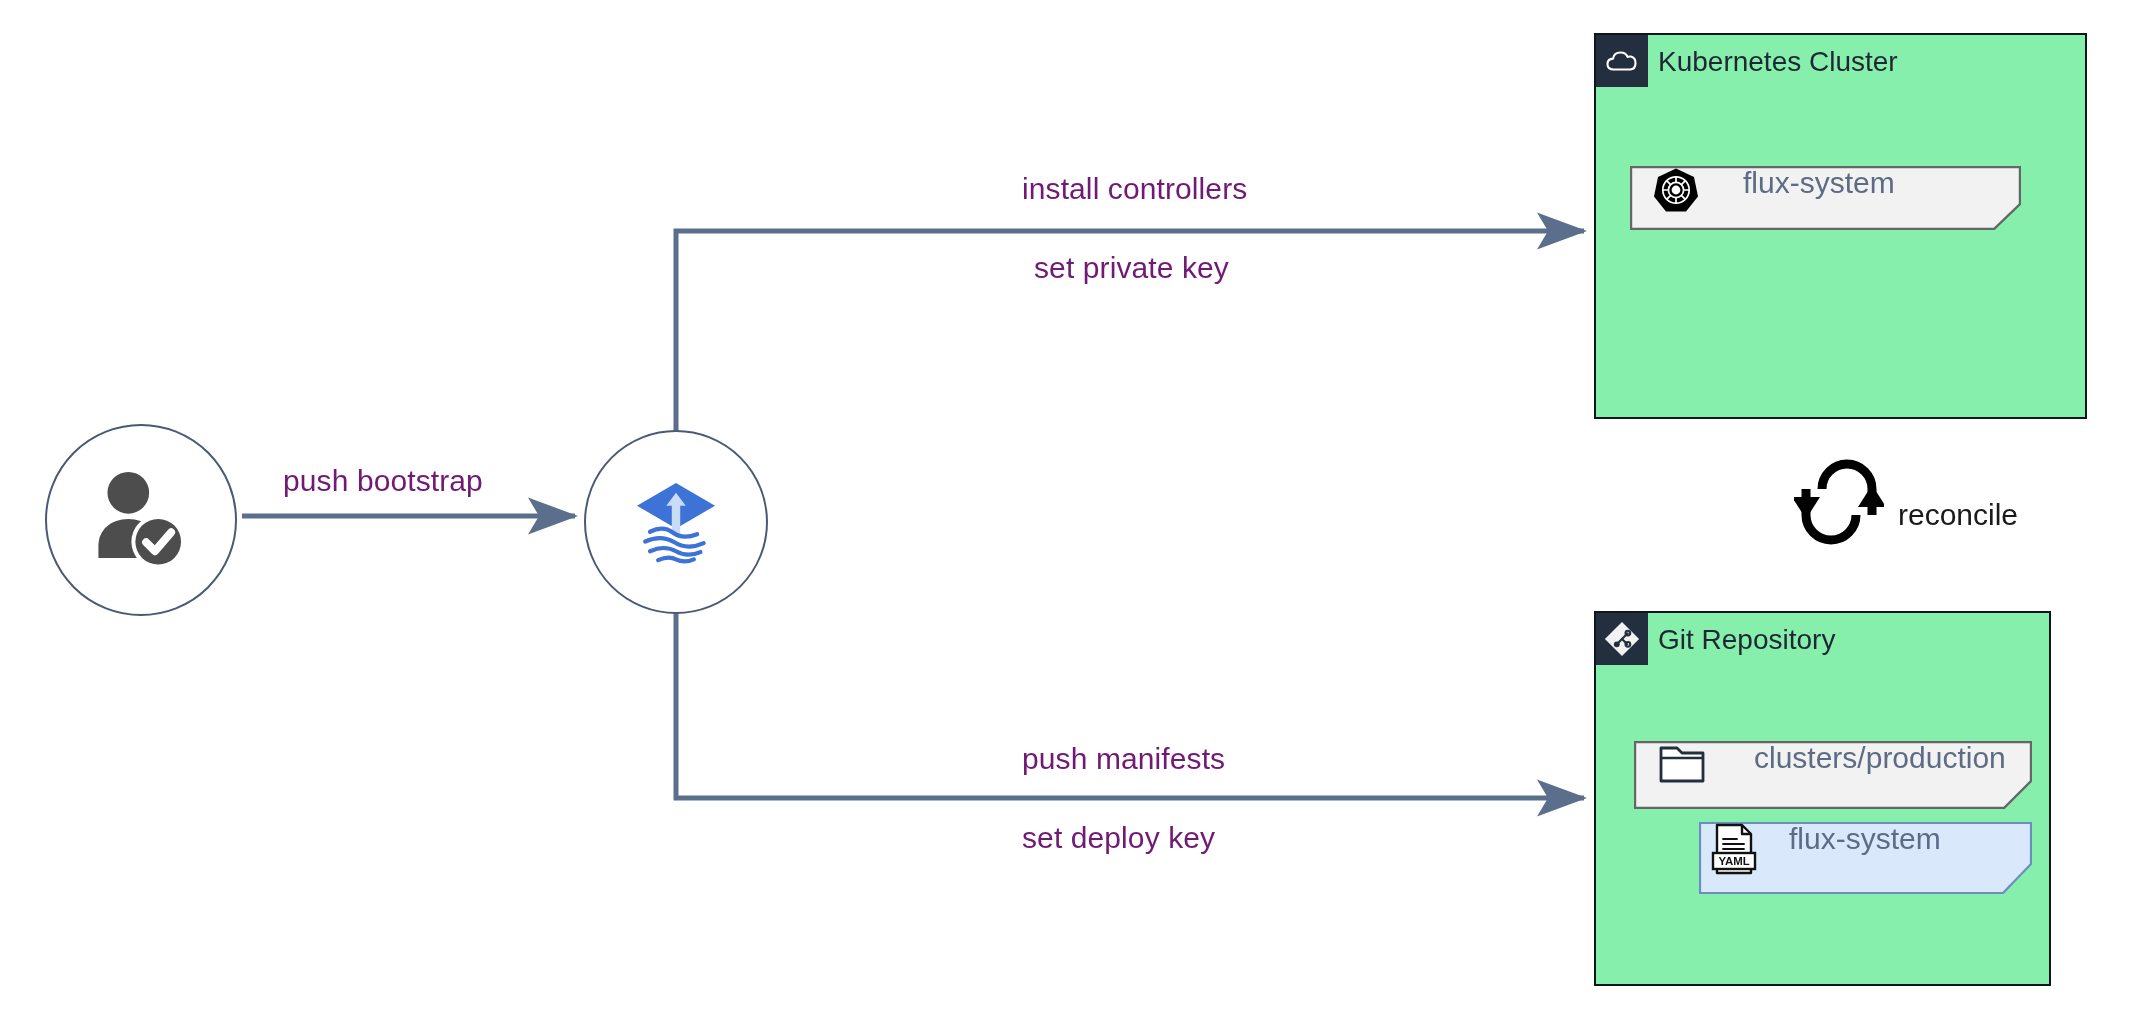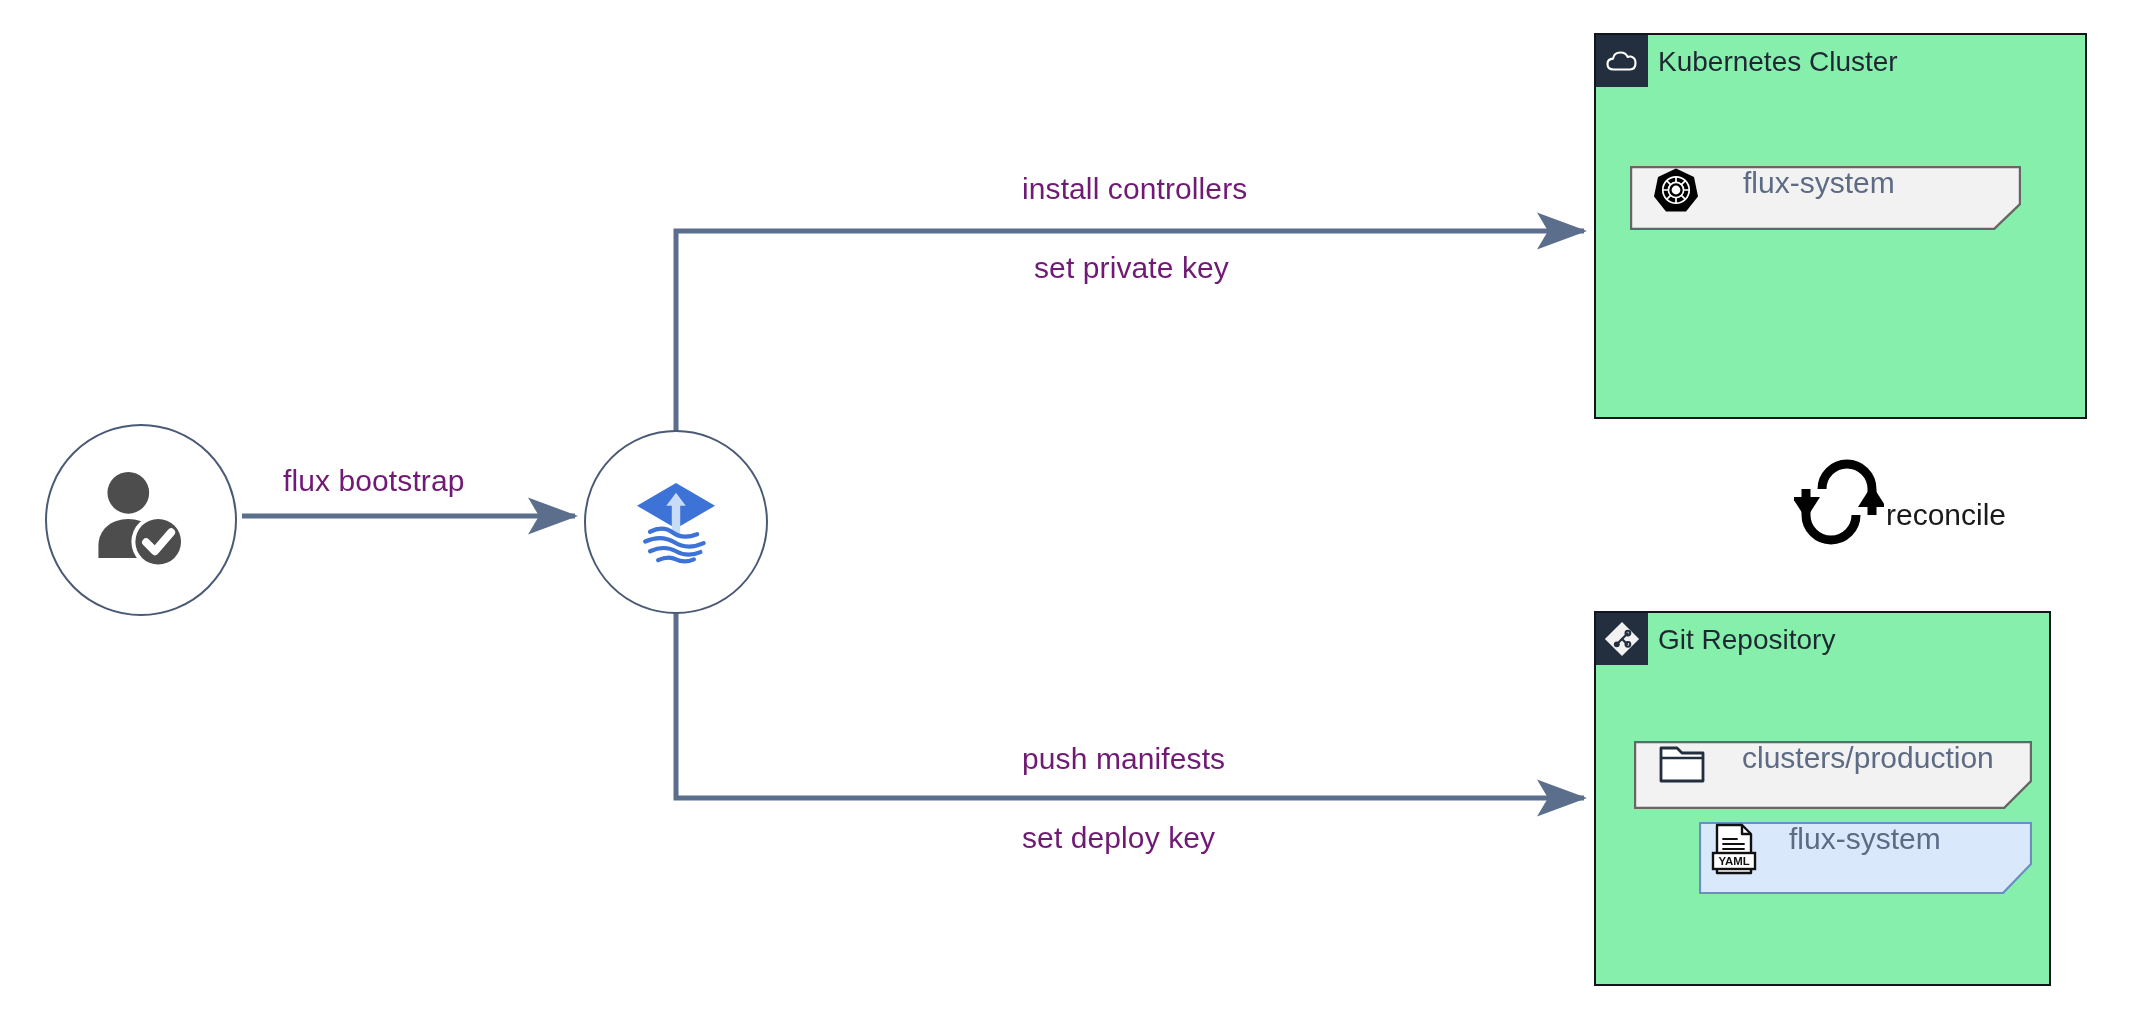--- a/index.html
+++ b/index.html
@@ -91,21 +91,21 @@
     border: 2px solid #4a5a75;
     box-sizing: border-box;
     display: flex;
     align-items: center;
     justify-content: center;
   }
   .reconcile-wrap {
     position: absolute;
     display: flex;
     align-items: center;
-    gap: 2px;
+    gap: 14px;
   }
   .reconcile-label {
     font-size: 30px;
     color: #1a1a1a;
     white-space: nowrap;
   }
 </style>
 </head>
 <body>
 
@@ -124,21 +124,21 @@
 
     <g>
       <path d="M676,432 L676,231 L1584,231" stroke="#5b6f8c" stroke-width="5" fill="none" marker-end="url(#arrowhead)"></path>
     </g>
 
     <g>
       <path d="M676,600 L676,798 L1584,798" stroke="#5b6f8c" stroke-width="5" fill="none" marker-end="url(#arrowhead)"></path>
     </g>
   </svg>
 
-  <div class="edge-label" style="left:283px; top:464px;">flux bootstrap</div>
+  <div class="edge-label" style="left:283px; top:464px;">push bootstrap</div>
 
   <div class="edge-label" style="left:1022px; top:172px;">install controllers</div>
   <div class="edge-label" style="left:1034px; top:251px;">set private key</div>
 
   <div class="edge-label" style="left:1022px; top:742px;">push manifests</div>
   <div class="edge-label" style="left:1022px; top:821px;">set deploy key</div>
 
   <div class="circle-node" style="left:45px; top:424px; width:192px; height:192px;">
     <svg width="116" height="116" viewBox="0 0 64 64">
       <circle cx="25" cy="17" r="11.5" fill="#4d4d4d"></circle>
@@ -219,21 +219,21 @@
     <div class="tag" style="left:38px; top:128px; width:398px; height:68px; padding-left:24px;">
       <svg class="tag-bg" viewBox="0 0 398 68" preserveAspectRatio="none">
         <path d="M1,1 L397,1 L397,40 L370,67 L1,67 Z" fill="#f2f2f2" stroke="#666666" stroke-width="2.4"></path>
       </svg>
       <span class="tag-icon">
         <svg width="48" height="44" viewBox="0 0 48 44">
           <path d="M3 7 L19 7 L24 12 L45 12 L45 40 L3 40 Z" fill="#ffffff" stroke="#232f3e" stroke-width="2.8" stroke-linejoin="round"></path>
           <path d="M3 17 L45 17" stroke="#232f3e" stroke-width="2.4"></path>
         </svg>
       </span>
-      <span class="tag-label" style="margin-left:36px;">clusters/production</span>
+      <span class="tag-label" style="margin-left:48px;">clusters/production</span>
     </div>
 
     <div class="tag" style="left:103px; top:209px; width:333px; height:72px; padding-left:12px;">
       <svg class="tag-bg" viewBox="0 0 333 72" preserveAspectRatio="none">
         <path d="M1,1 L332,1 L332,42 L304,71 L1,71 Z" fill="#dae8fc" stroke="#6c8ebf" stroke-width="2.2"></path>
       </svg>
       <span class="tag-icon">
         <svg width="46" height="54" viewBox="0 0 46 54">
           <path d="M6 3 L31 3 L40 12 L40 51 L6 51 Z" fill="#ffffff" stroke="#111111" stroke-width="2.4" stroke-linejoin="round"></path>
           <path d="M31 3 L31 12 L40 12" fill="none" stroke="#111111" stroke-width="2.4" stroke-linejoin="round"></path>

